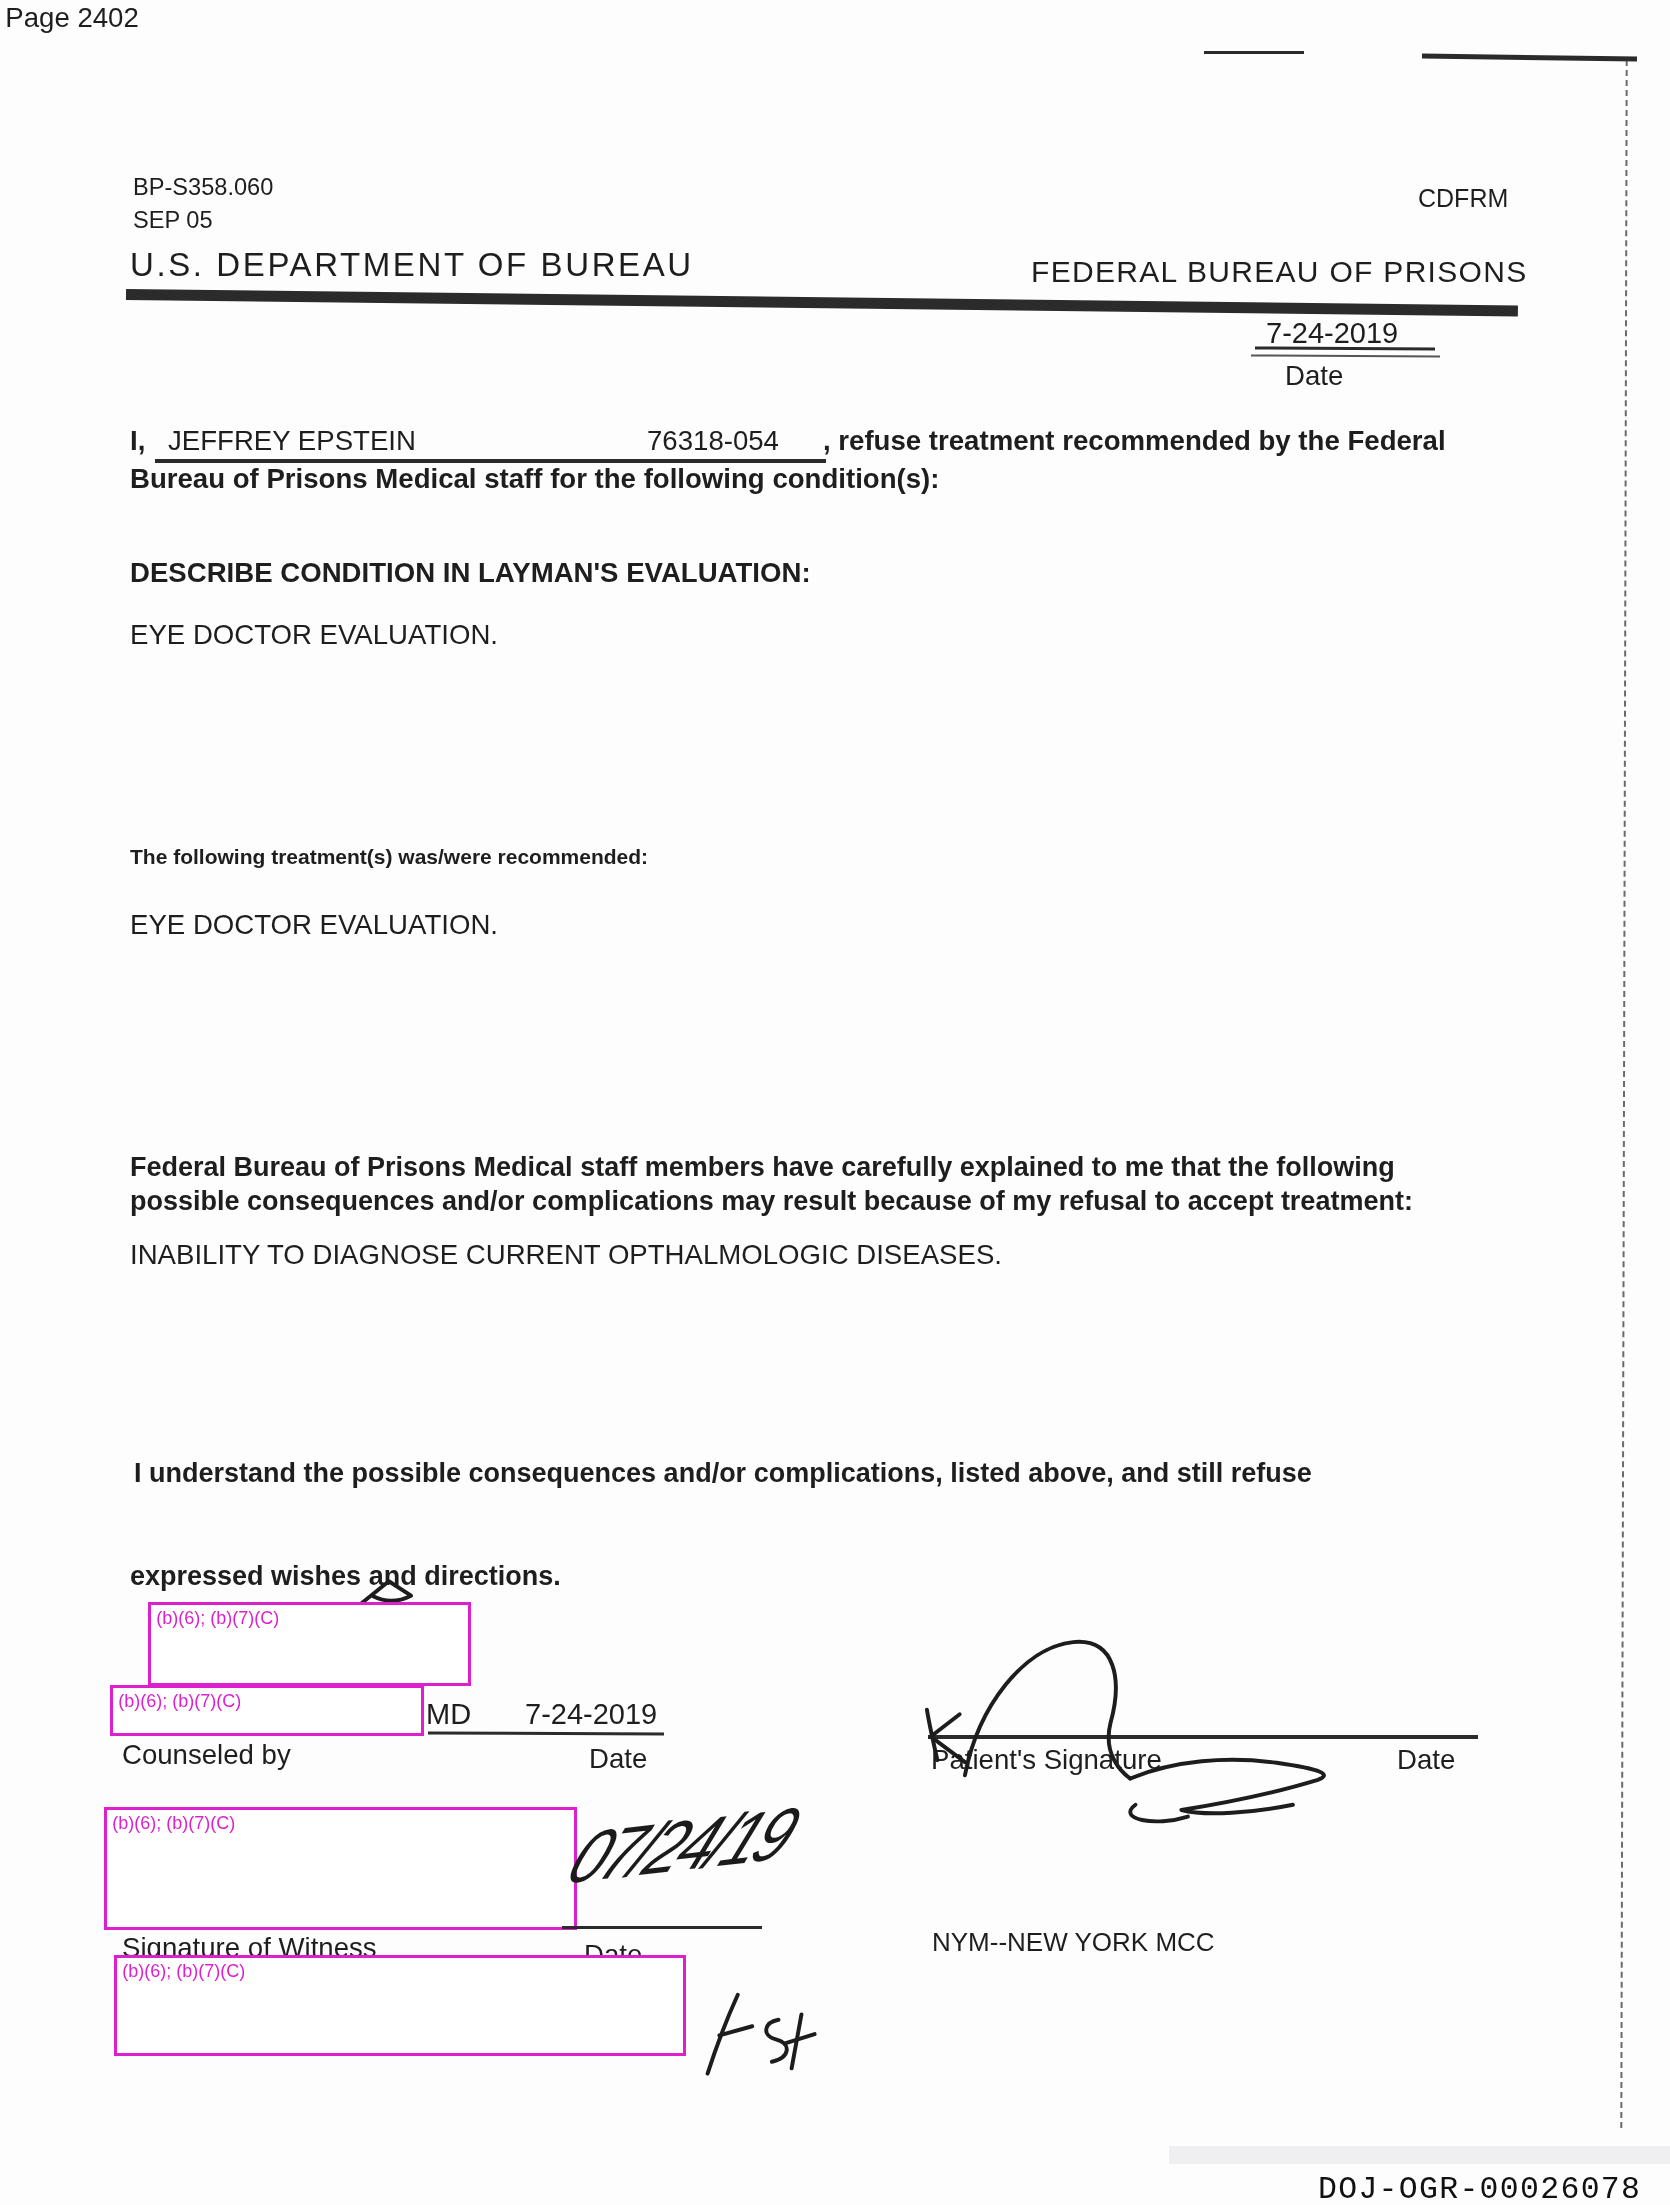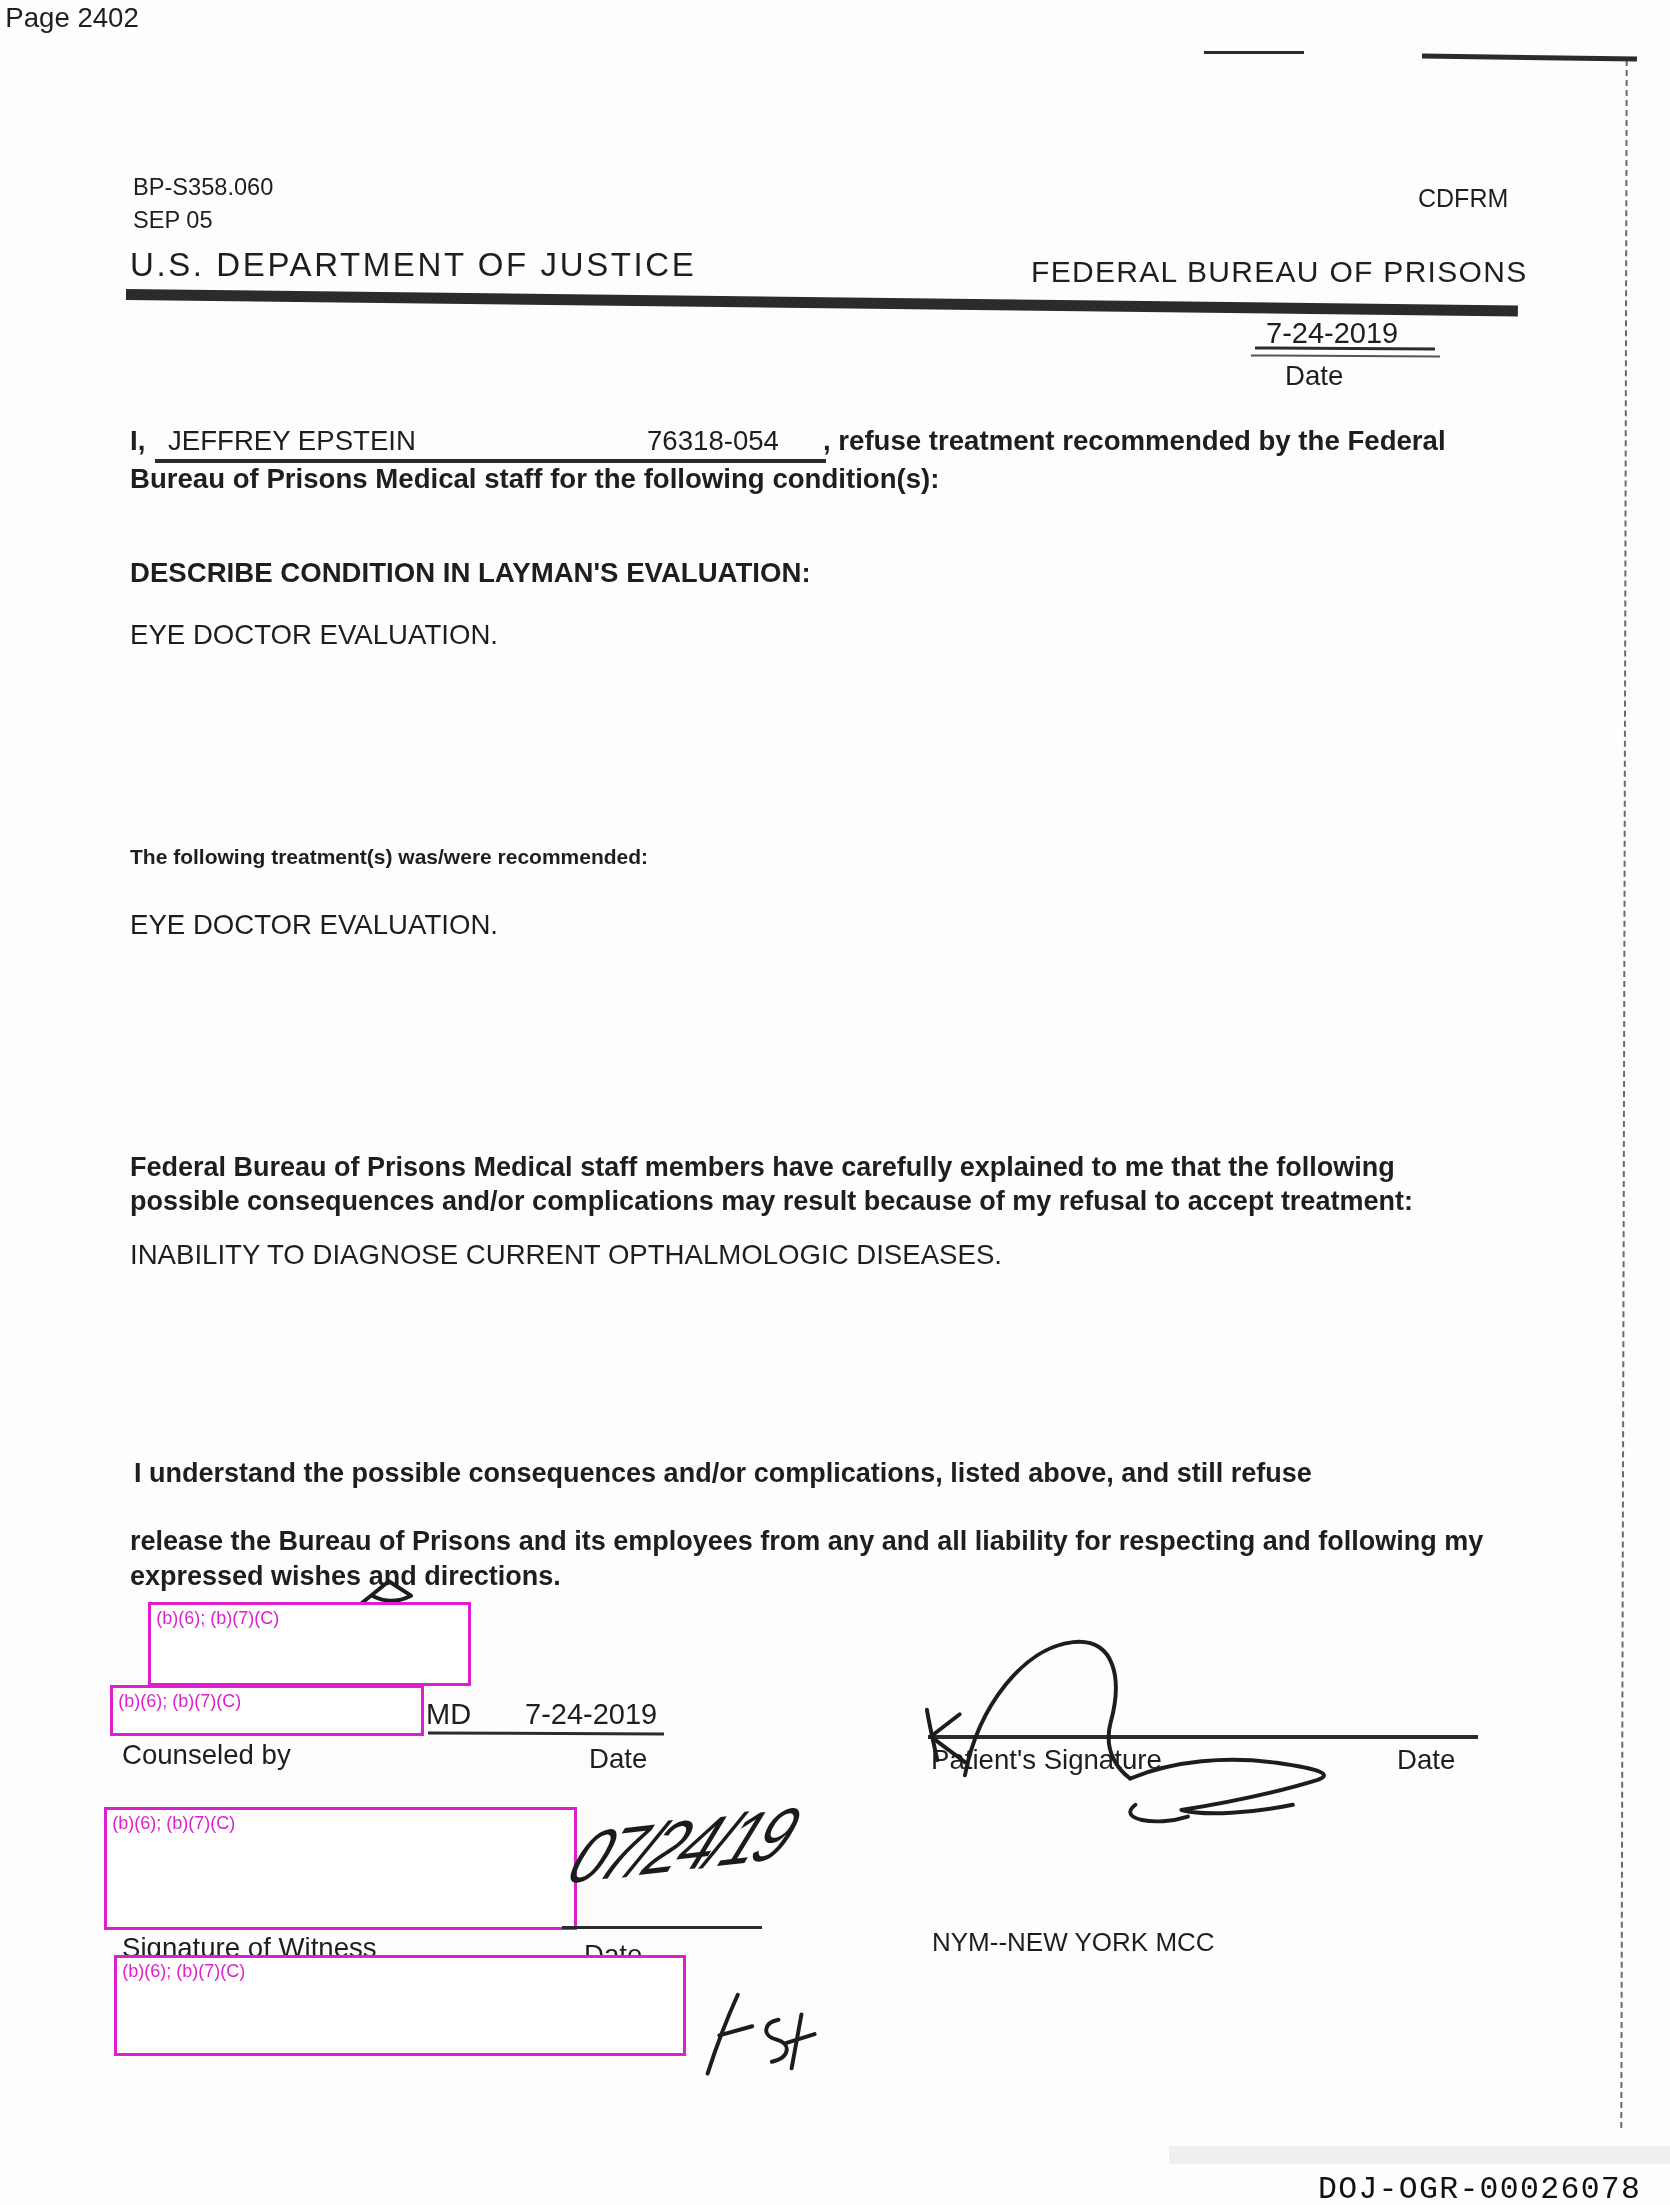--- a/index.html
+++ b/index.html
@@ -44,21 +44,21 @@
 
   <div class="t" style="left:5.3px;top:3.9px;font-size:27.6px;">Page 2402</div>
 
   <div class="rule" style="left:1204px;top:51px;width:100px;height:3.3px;"></div>
   <div class="rule" style="left:1422px;top:55px;width:215px;height:4.6px;transform:rotate(.8deg);"></div>
   <div class="dashline"></div>
 
   <div class="t" style="left:133px;top:176px;font-size:23.6px;">BP-S358.060</div>
   <div class="t" style="left:133px;top:209px;font-size:23.6px;">SEP 05</div>
   <div class="t" style="left:1418px;top:186px;font-size:25px;">CDFRM</div>
-  <div class="t" style="left:130px;top:248px;font-size:33px;letter-spacing:2.6px;">U.S. DEPARTMENT OF JUSTICE</div>
+  <div class="t" style="left:130px;top:248px;font-size:33px;letter-spacing:2.6px;">U.S. DEPARTMENT OF BUREAU</div>
   <div class="t" style="left:1031px;top:257px;font-size:30px;letter-spacing:1.3px;">FEDERAL BUREAU OF PRISONS</div>
   <div class="rule" style="left:126px;top:289px;width:1392px;height:11px;transform:rotate(.68deg);transform-origin:left center;"></div>
 
   <div class="t" style="left:1266px;top:319px;font-size:29px;">7-24-2019</div>
   <div class="rule" style="left:1255px;top:347px;width:180px;height:3.3px;transform:rotate(.3deg);"></div>
   <div class="rule" style="left:1251px;top:355px;width:189px;height:2px;transform:rotate(.3deg);opacity:.8;"></div>
   <div class="t" style="left:1285px;top:362px;font-size:27.6px;">Date</div>
 
   <div class="t b" style="left:130px;top:427px;font-size:27.6px;">I,</div>
   <div class="t" style="left:168px;top:427px;font-size:27.6px;">JEFFREY EPSTEIN</div>
@@ -71,21 +71,20 @@
   <div class="t" style="left:130px;top:621px;font-size:27.6px;">EYE DOCTOR EVALUATION.</div>
 
   <div class="t b" style="left:130px;top:846px;font-size:21px;">The following treatment(s) was/were recommended:</div>
   <div class="t" style="left:130px;top:911px;font-size:27.6px;">EYE DOCTOR EVALUATION.</div>
 
   <div class="t b" style="left:130px;top:1154px;font-size:27px;">Federal Bureau of Prisons Medical staff members have carefully explained to me that the following</div>
   <div class="t b" style="left:130px;top:1188px;font-size:27px;">possible consequences and/or complications may result because of my refusal to accept treatment:</div>
   <div class="t" style="left:130px;top:1241px;font-size:27.6px;">INABILITY TO DIAGNOSE CURRENT OPTHALMOLOGIC DISEASES.</div>
 
   <div class="t b" style="left:134px;top:1460px;font-size:27px;">I understand the possible consequences and/or complications, listed above, and still refuse</div>
-  <div class="t b" style="left:130px;top:1528px;font-size:27px;">release the Bureau of Prisons and its employees from any and all liability for respecting and following my</div>
   <div class="t b" style="left:130px;top:1563px;font-size:27px;">expressed wishes and directions.</div>
 
   <svg style="position:absolute;left:348px;top:1576px;" width="79" height="36" viewBox="0 0 120 55">
     <path class="hand" d="M10,50 L62,8 L96,30 C76,40 56,40 38,31"></path>
   </svg>
 
   <div class="redbox" style="left:148px;top:1602px;width:323px;height:84px;">
     <div class="redlabel">(b)(6); (b)(7)(C)</div>
   </div>
   <div class="redbox" style="left:110px;top:1685px;width:314px;height:51px;">

